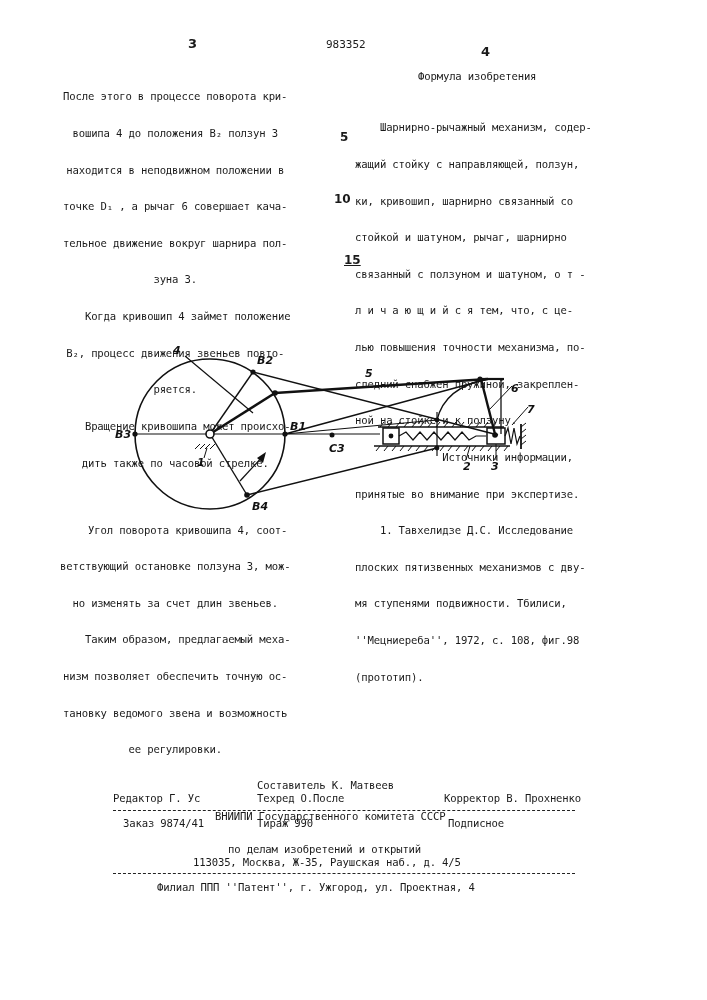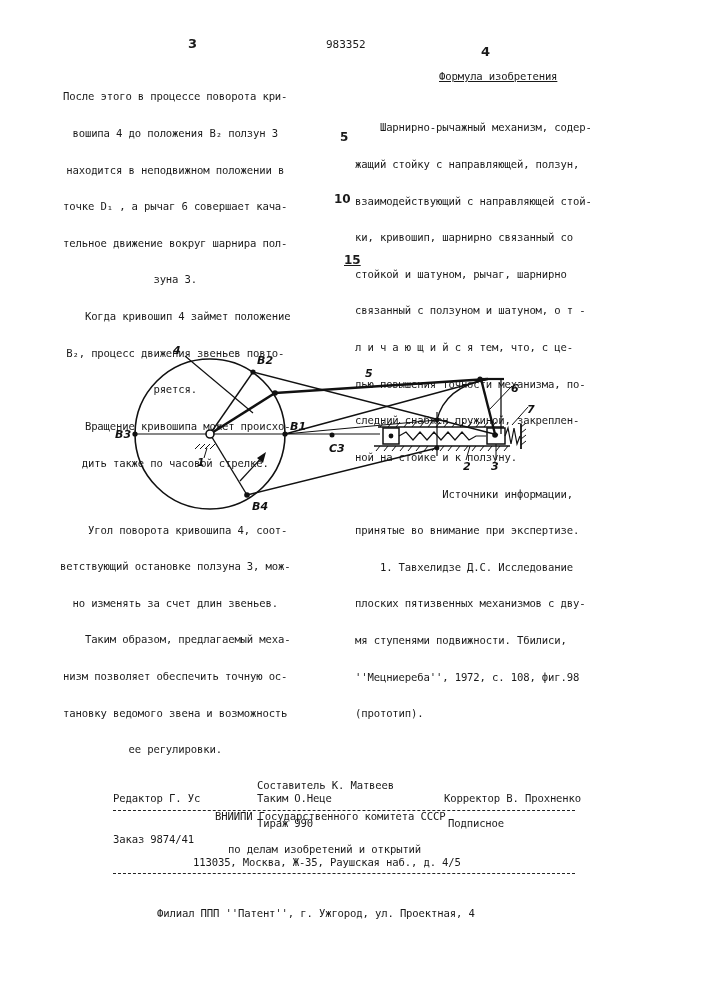--- a/index.html
+++ b/index.html
@@ -39,25 +39,24 @@
   <div>    Таким образом, предлагаемый меха-</div>
   <div>низм позволяет обеспечить точную ос-</div>
   <div>тановку ведомого звена и возможность</div>
   <div>ее регулировки.</div>
 </div>
 
 <div class="abs linenum" style="left:340px;top:130px;">5</div>
 <div class="abs linenum" style="left:334px;top:192px;">10</div>
 <div class="abs linenum" style="left:344px;top:253px;text-decoration:underline;">15</div>
 
-<div class="abs col" style="left:439px;top:70px;text-decoration:underline;">Формула изобретения</div>
+<div class="abs col" style="left:418px;top:70px;">Формула изобретения</div>
 <div class="abs col" style="left:355px;top:97px;">
   <div>    Шарнирно-рычажный механизм, содер-</div>
   <div>жащий стойку с направляющей, ползун,</div>
-  <div>взаимодействующий с направляющей стой-</div>
   <div>ки, кривошип, шарнирно связанный со</div>
   <div>стойкой и шатуном, рычаг, шарнирно</div>
   <div>связанный с ползуном и шатуном, о т -</div>
   <div>л и ч а ю щ и й с я тем, что, с це-</div>
   <div>лью повышения точности механизма, по-</div>
   <div>следний снабжен пружиной, закреплен-</div>
   <div>ной на стойке и к ползуну.</div>
   <div>              Источники информации,</div>
   <div>принятые во внимание при экспертизе.</div>
   <div>    1. Тавхелидзе Д.С. Исследование</div>
@@ -144,23 +143,23 @@
   <text x="290" y="430">B1</text>
   <text x="329" y="452">C3</text>
   <text x="197" y="466">1</text>
   <text x="463" y="470">2</text>
   <text x="491" y="470">3</text>
   <text x="252" y="510">B4</text>
 </svg>
 
 <div class="abs imp" style="left:257px;top:779px;">Составитель К. Матвеев</div>
 <div class="abs imp" style="left:113px;top:792px;">Редактор Г. Ус</div>
-<div class="abs imp" style="left:257px;top:792px;">Таким О.Неце</div>
+<div class="abs imp" style="left:257px;top:792px;">Техред О.После</div>
 <div class="abs imp" style="left:420px;top:792px;padding-left:24px;">Корректор В. Прохненко</div>
 <div class="abs dash" style="left:113px;top:810px;width:462px;"></div>
-<div class="abs imp" style="left:113px;top:817px;margin-top:16px;">Заказ 9874/41</div>
+<div class="abs imp" style="left:123px;top:817px;">Заказ 9874/41</div>
 <div class="abs imp" style="left:257px;top:817px;">Тираж 990</div>
 <div class="abs imp" style="left:417px;top:817px;padding-left:31px;">Подписное</div>
 <div class="abs imp" style="left:215px;top:810px;">ВНИИПИ Государственного комитета СССР</div>
 <div class="abs imp" style="left:228px;top:843px;">по делам изобретений и открытий</div>
 <div class="abs imp" style="left:193px;top:856px;">113035, Москва, Ж-35, Раушская наб., д. 4/5</div>
 <div class="abs dash" style="left:113px;top:873px;width:462px;"></div>
-<div class="abs imp" style="left:157px;top:881px;margin-top:26px;">Филиал ППП ''Патент'', г. Ужгород, ул. Проектная, 4</div>
+<div class="abs imp" style="left:157px;top:881px;">Филиал ППП ''Патент'', г. Ужгород, ул. Проектная, 4</div>
 
 </body></html>

